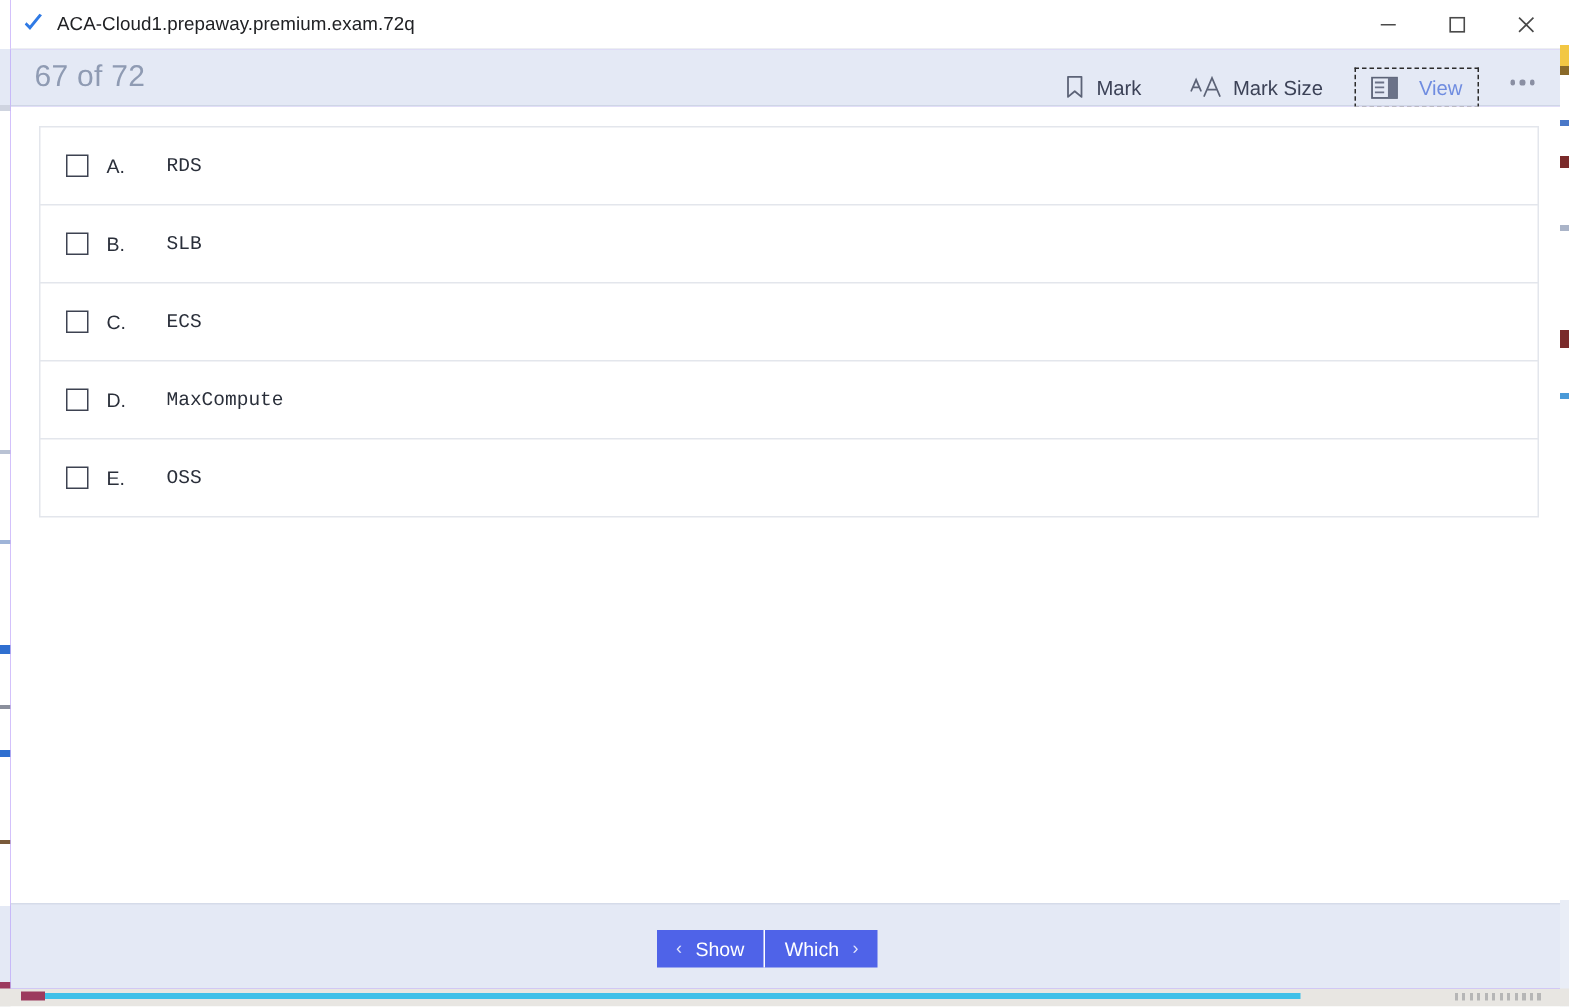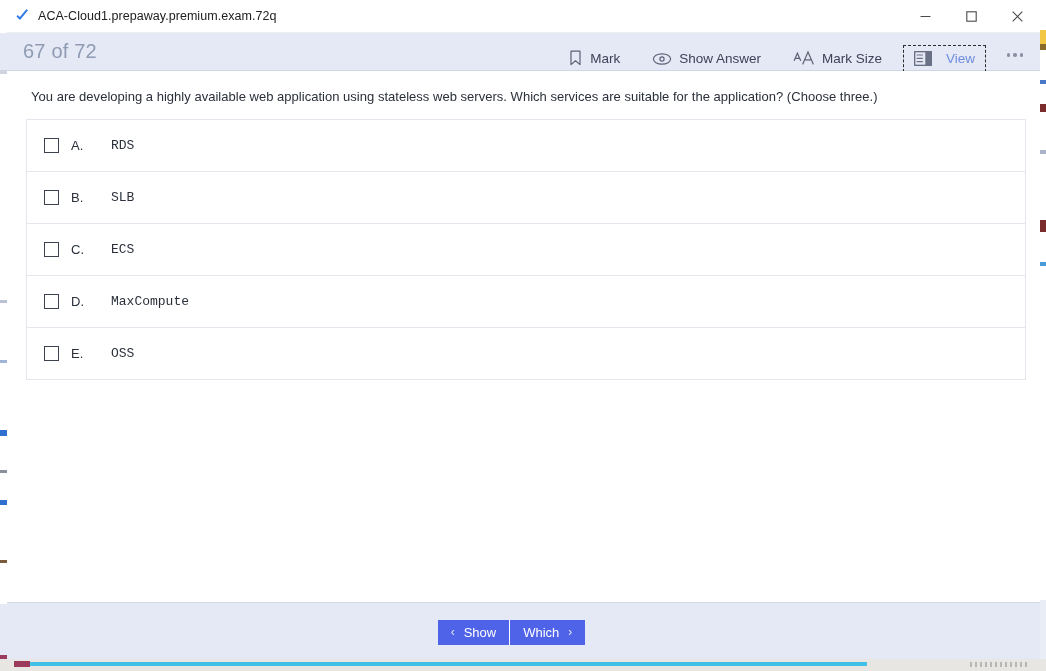--- a/index.html
+++ b/index.html
@@ -311,29 +311,20 @@
 
       <div class="tb-item">
         <span class="tb-icon">
           <svg width="15" height="16" viewBox="0 0 15 16">
             <path d="M3 1.2 h9 v13.4 l-4.5 -3.8 l-4.5 3.8 z" fill="none" stroke="#5c6377" stroke-width="1.2" stroke-linejoin="round"></path>
           </svg>
         </span>
         <span>Mark</span>
       </div>
 
-      <div class="tb-item">
-        <span class="tb-icon">
-          <svg width="20" height="14" viewBox="0 0 20 14">
-            <ellipse cx="10" cy="7" rx="8.6" ry="5.2" fill="none" stroke="#5c6377" stroke-width="1.2"></ellipse>
-            <circle cx="10" cy="7" r="2.1" fill="none" stroke="#5c6377" stroke-width="1.2"></circle>
-          </svg>
-        </span>
-        <span>Show Answer</span>
-      </div>
 
       <div class="tb-item">
         <span class="tb-icon">
           <svg width="22" height="16" viewBox="0 0 22 16">
             <path d="M1.2 10.5 L4.4 3.2 L7.6 10.5 M2.5 8.3 H6.3" fill="none" stroke="#5c6377" stroke-width="1.2" stroke-linecap="round"></path>
             <path d="M9.8 14 L15 2 L20.2 14 M11.9 9.8 H18.1" fill="none" stroke="#5c6377" stroke-width="1.2" stroke-linecap="round"></path>
           </svg>
         </span>
         <span>Mark Size</span>
       </div>
@@ -352,21 +343,20 @@
       <div id="more-button">
         <span class="dot3"></span>
         <span class="dot3"></span>
         <span class="dot3"></span>
       </div>
 
     </div>
   </div>
 
   <div id="content">
-    <p id="question-text">You are developing a highly available web application using stateless web servers. Which services are suitable for the application? (Choose three.)</p>
 
     <div id="options-list">
 
       <div class="option-row">
         <span class="option-checkbox"></span>
         <span class="option-letter">A.</span>
         <span class="option-label">RDS</span>
       </div>
 
       <div class="option-row">

